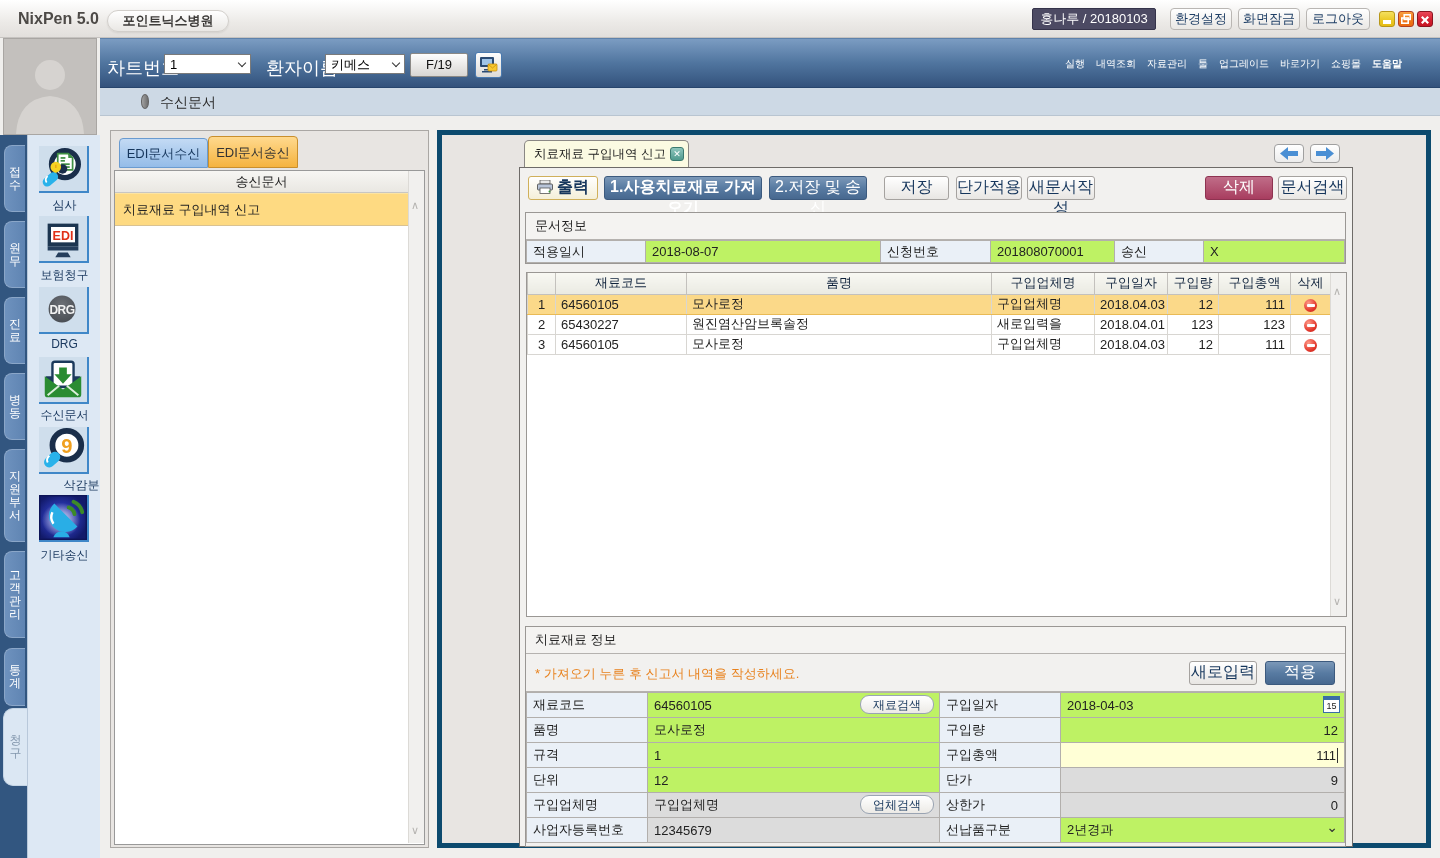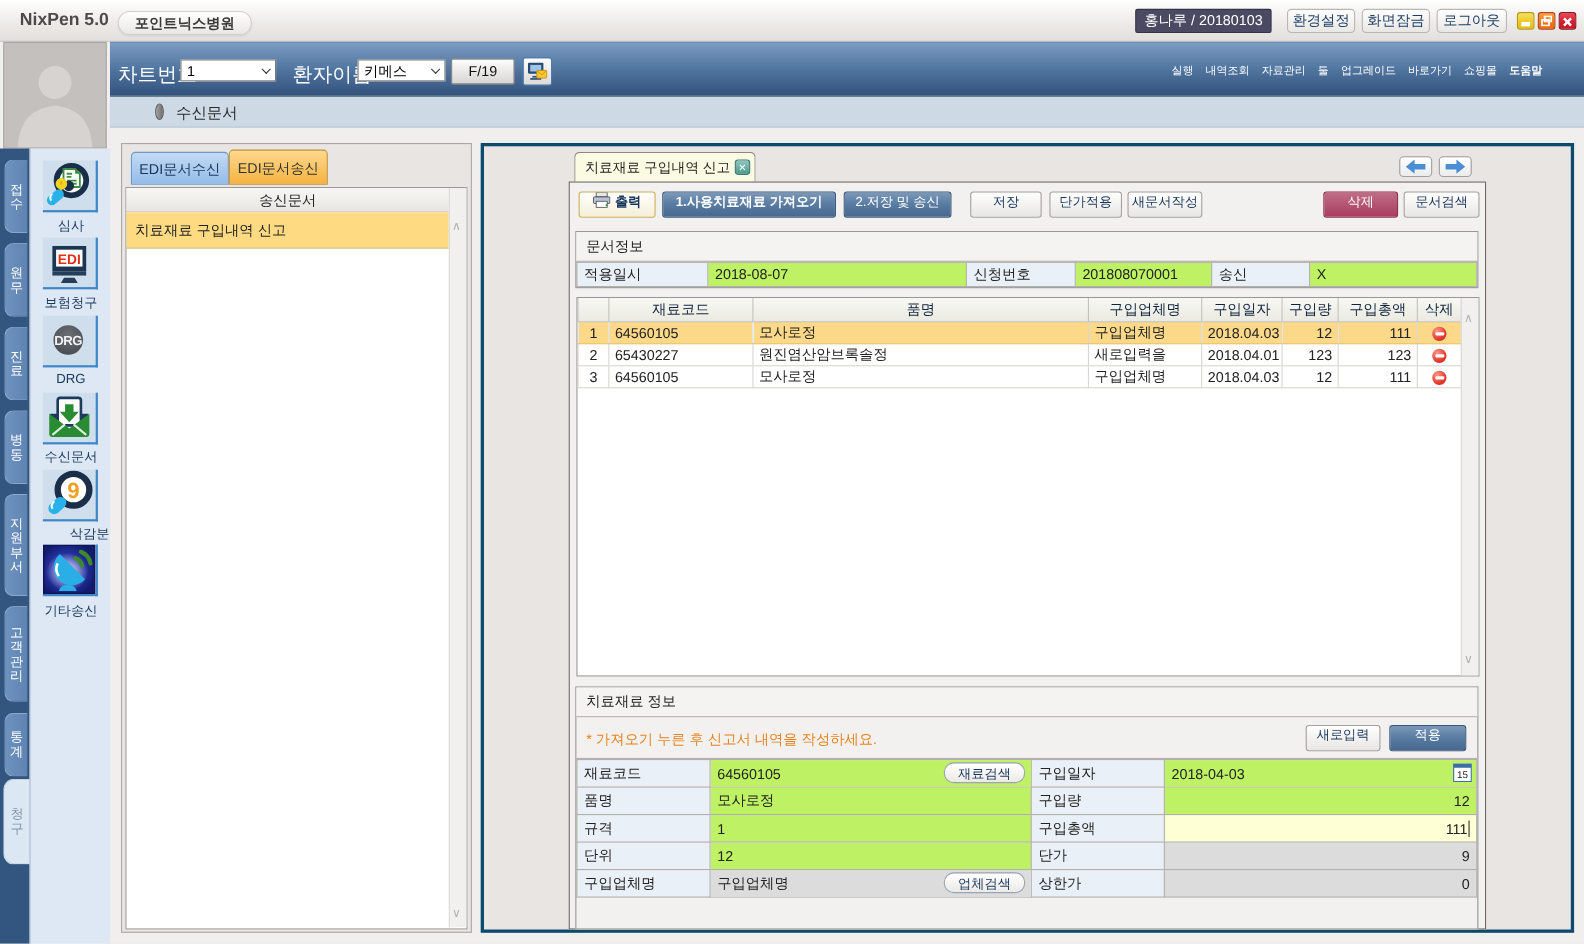--- a/index.html
+++ b/index.html
@@ -45,40 +45,40 @@
 .vtab { position:absolute; left:4px; width:21px; background:linear-gradient(90deg,#6e92be,#5f84b2); border:1px solid #8aa6c8; border-right:none; border-radius:8px 0 0 8px; color:#fff; font-size:12px; text-align:center; display:flex; flex-direction:column; align-items:center; justify-content:center; line-height:13px; }
 .vtab.active { left:3px; width:24px; background:#dbe7f3; border:1px solid #c5d5e5; border-right:none; border-radius:10px 0 0 10px; color:#8296ac; }
 
 
 #iconpanel { left:27px; top:135px; width:73px; height:723px; background:#dde8f4; border-left:1px solid #b8c8da; }
 .tile { position:absolute; left:11px; width:50px; height:47px; background:#cfdeec; border-right:2px solid #3f87c8; border-bottom:2px solid #3f87c8; display:flex; align-items:center; justify-content:center; overflow:hidden; }
 .ticon-label { position:absolute; width:73px; left:0; text-align:center; font-size:12px; color:#1c3a60; }
 
 
 #leftbox { left:110px; top:130px; width:319px; height:718px; background:#e8e5e2; border:1px solid #aaa7a4; }
-#rightbox { left:437px; top:130px; width:994px; height:718px; background:#e8e5e2; border:3px solid #0c4a6e; }
+#rightbox { left:437px; top:130px; width:994px; height:718px; background:#e8e5e2; border:5px solid #0c4a6e; }
 
 
 .ltab { position:absolute; font-size:13px; text-align:center; border-radius:4px 4px 0 0; }
 #ltab1 { left:8px; top:7px; width:89px; height:30px; background:linear-gradient(#c3daf4,#94bce8); border:1px solid #6a9bd0; line-height:29px; color:#16365c; }
 #ltab2 { left:97px; top:5px; width:90px; height:32px; background:linear-gradient(#ffd98e,#f5b33f); border:1px solid #c98f2d; line-height:31px; color:#333; }
 
 #doclist { position:absolute; left:3px; top:39px; width:311px; height:675px; background:#fff; border:1px solid #999; }
 #doclist .hdr { position:absolute; left:0; top:0; width:293px; height:22px; background:linear-gradient(#f7f6f3,#e9e7e2); border-bottom:1px solid #c8c6c2; text-align:center; line-height:21px; font-size:13px; color:#222; }
 #doclist .sel { position:absolute; left:0; top:22px; width:293px; height:33px; background:#feda82; border-top:1px solid #fce4a2; border-bottom:1px solid #d9c292; line-height:31px; padding-left:8px; font-size:13px; color:#222; }
 #doclist .sb { position:absolute; right:0; top:0; width:16px; height:672px; background:#f1f0ee; border-left:1px solid #dcdad6; }
 .chev { position:absolute; color:#b5b3b0; font-size:11px; left:2px; }
 
 
 .navarrow { position:absolute; top:9px; width:30px; height:19px; background:linear-gradient(#ffffff,#ececec); border:1px solid #a0a0a0; border-radius:4px; }
 #docpanel { left:77px; top:32px; width:834px; height:680px; background:#f2f1ef; border:1px solid #6e6b68; }
 #closeico { display:inline-block; width:14px; height:14px; margin-left:4px; background:linear-gradient(#8fc6bd,#4f9a8e); border:1px solid #3a7a70; border-radius:3px; color:#fff; font-size:9px; line-height:13px; text-align:center; vertical-align:1px; }
 #doctab { left:82px; top:5px; width:165px; height:28px; white-space:nowrap; overflow:hidden; background:#fbfae2; border:1px solid #8a8784; border-bottom:none; border-radius:5px 5px 0 0; line-height:26px; padding-left:9px; font-size:12.5px; color:#222; }
 
-.btn { position:absolute; top:8px; height:24px; border-radius:3px; font-size:12px; text-align:center; }
+.btn { position:absolute; top:8px; height:24px; border-radius:3px; font-size:16px; text-align:center; }
 .btn.white { background:linear-gradient(#ffffff,#e8e6e3); border:1px solid #a5a29f; color:#16365c; }
 .btn.blue { background:linear-gradient(#7b98b8 0%,#587ba2 50%,#47688f 100%); border:1px solid #3c5a7e; color:#fff; }
 .btn.red { background:linear-gradient(#c06d88,#a83d5f); border:1px solid #8e3351; color:#fff; }
 
 
 .secbox { position:absolute; left:5px; width:821px; background:#f2f1ef; border:1px solid #9a9794; }
 .sechdr { height:27px; border-bottom:1px solid #b5b2af; line-height:26px; padding-left:9px; font-size:13px; color:#222; background:#f4f3f1; }
 
 table.form { border-collapse:collapse; width:100%; table-layout:fixed; }
 table.form td { border:1px solid #b2afac; font-size:13px; height:22px; padding:0 6px; overflow:hidden; white-space:nowrap; }
@@ -289,21 +289,21 @@
     <div class="btn red" style="left:685px; width:68px;">삭제</div>
     <div class="btn white" style="left:758px; width:69px;">문서검색</div>
 
     <div class="secbox" id="docinfo" style="top:44px; height:52px;">
       <div class="sechdr">문서정보</div>
       <table class="form">
         <tbody>
             <tr>
           <td class="lab" style="width:119px;">적용일시</td>
           <td class="val" style="width:235px;">2018-08-07</td>
-          <td class="lab" style="width:99px;">신청번호</td>
+          <td class="lab" style="width:110px;">신청번호</td>
           <td class="val" style="width:124px;">201808070001</td>
           <td class="lab" style="width:89px;">송신</td>
           <td class="val">X</td>
         </tr>
       </tbody>
         </table>
     </div>
 
     <div id="grid" class="abs">
       <table>
@@ -398,17 +398,23 @@
               <td class="val">12</td>
               <td class="lab">단가</td>
               <td class="gray num">9</td>
             </tr>
         <tr>
               <td class="lab">구입업체명</td>
               <td class="gray" style="position:relative;">구입업체명<span class="inbtn" style="right:5px;">업체검색</span></td>
               <td class="lab">상한가</td>
               <td class="gray num">0</td>
             </tr>
+        <tr>
+              <td class="lab">사업자등록번호</td>
+              <td class="gray">12345679</td>
+              <td class="lab">선납품구분</td>
+              <td class="val" style="position:relative;">2년경과<span id="selchev">⌄</span></td>
+            </tr>
       </tbody>
         </table>
     </div>
   </div>
 </div>
 
 </body></html>

